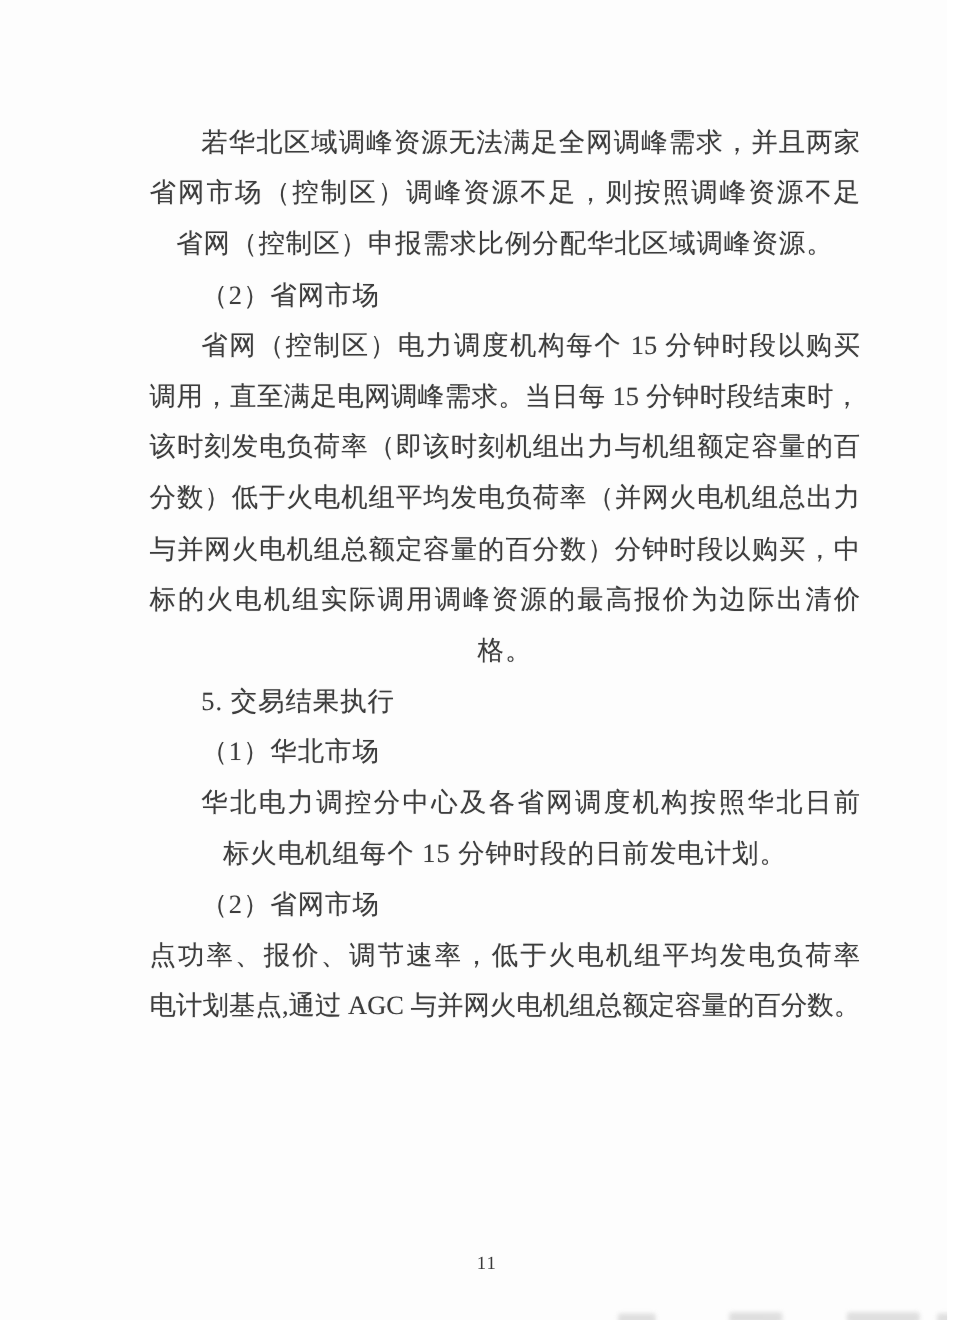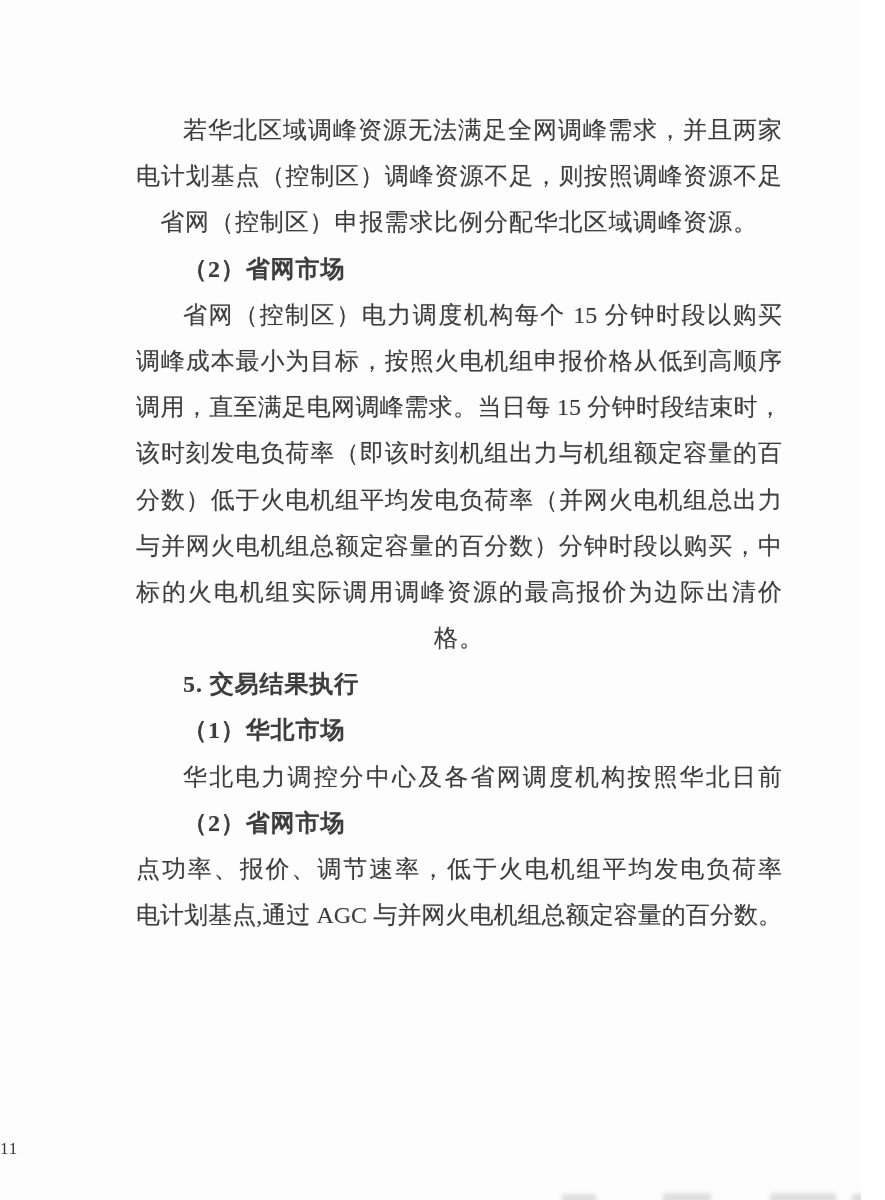--- a/index.html
+++ b/index.html
@@ -24,26 +24,27 @@
     text-shadow: 0 0 1px rgba(70,70,70,0.35);
   }
   .line { height: 46.2px; }
   
   .j  { text-align: justify; text-align-last: justify; }
   
   .jf { text-align: justify; text-align-last: justify; text-indent: 47px; }
   
   .e  { text-align: center; letter-spacing: 0.9px; }
   
-  .ef { text-align: left; letter-spacing: 0.9px; text-indent: 47px; font-weight: bold; }
+  .ef { text-align: left; letter-spacing: 0.9px; text-indent: 47px; }
   .pagenum {
     position: absolute;
     top: 1139px;
     left: 0;
     width: 885px;
+    text-align: center;
     font-size: 17px;
     letter-spacing: 1px;
     color: #3a3a3a;
   }
   
   .artifact {
     position: absolute;
     background: #d7d7d7;
     filter: blur(2px);
     opacity: 0.8;
@@ -54,34 +55,34 @@
   .a3 { left: 770px; top: 1193px; width: 66px;  height: 10px; }
   .a4 { left: 852px; top: 1194px; width: 26px;  height: 10px; }
 </style>
 </head>
 <body>
 
 <div class="page">
 
   <div class="textblock">
     <div class="line jf">若华北区域调峰资源无法满足全网调峰需求，并且两家</div>
-    <div class="line j">电计划基点（控制区）调峰资源不足，则按照调峰资源不足</div>
+    <div class="line j">省网市场（控制区）调峰资源不足，则按照调峰资源不足</div>
     <div class="line e">省网（控制区）申报需求比例分配华北区域调峰资源。</div>
     <div class="line ef">（2）省网市场</div>
     <div class="line jf">省网（控制区）电力调度机构每个 15 分钟时段以购买</div>
-    <div class="line j">调峰成本最小为目标，按照火电机组申报价格从低到高顺序</div>
     <div class="line j">调用，直至满足电网调峰需求。当日每 15 分钟时段结束时，</div>
     <div class="line j">该时刻发电负荷率（即该时刻机组出力与机组额定容量的百</div>
     <div class="line j">分数）低于火电机组平均发电负荷率（并网火电机组总出力</div>
     <div class="line j">与并网火电机组总额定容量的百分数）分钟时段以购买，中</div>
     <div class="line j">标的火电机组实际调用调峰资源的最高报价为边际出清价</div>
     <div class="line e">格。</div>
     <div class="line ef">5. 交易结果执行</div>
     <div class="line ef">（1）华北市场</div>
     <div class="line jf">华北电力调控分中心及各省网调度机构按照华北日前</div>
+    <div class="line e">标火电机组每个 15 分钟时段的日前发电计划。</div>
     <div class="line ef">（2）省网市场</div>
     <div class="line j">点功率、报价、调节速率，低于火电机组平均发电负荷率</div>
     <div class="line j">电计划基点,通过 AGC 与并网火电机组总额定容量的百分数。</div>
   </div>
 
   <div class="pagenum">11</div>
 
   <div class="artifact a1"></div>
   <div class="artifact a2"></div>
   <div class="artifact a3"></div>

